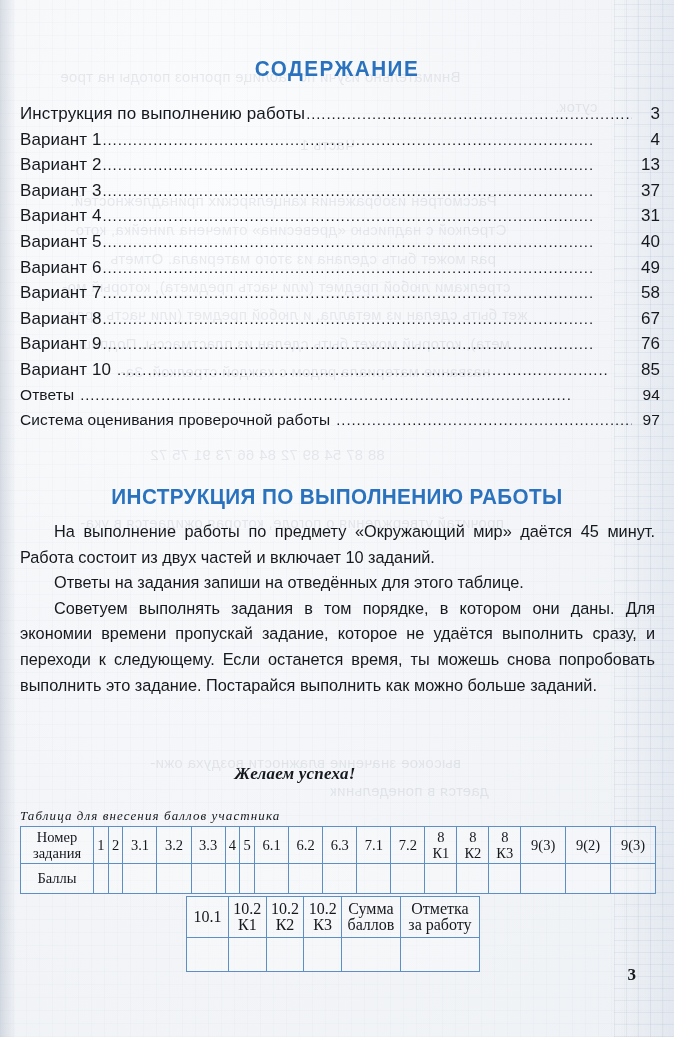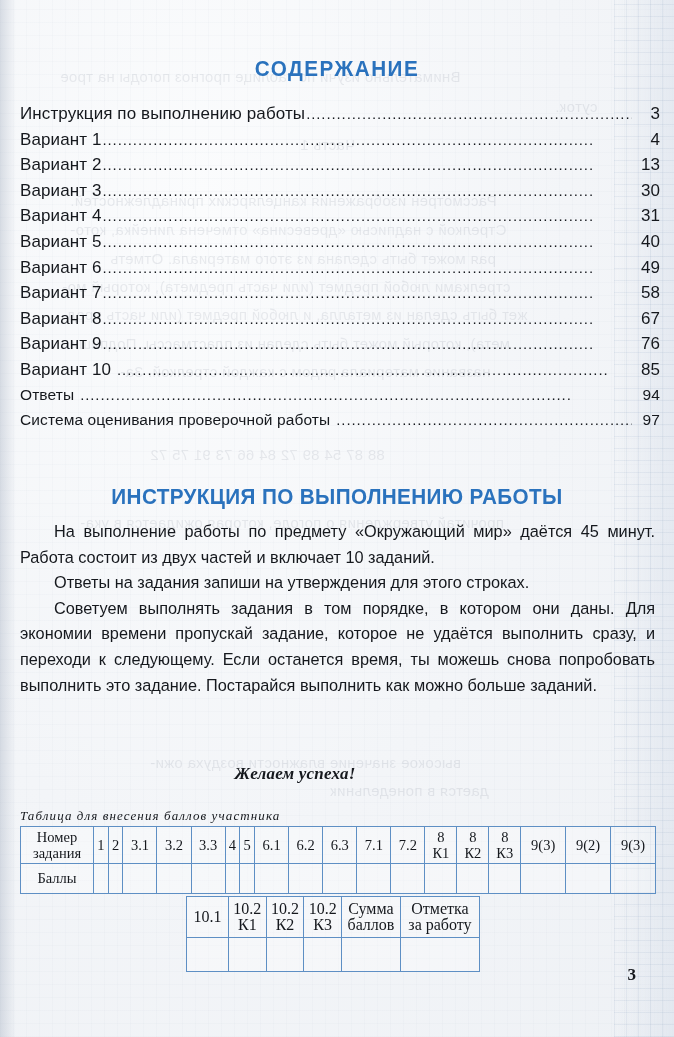--- a/index.html
+++ b/index.html
@@ -267,21 +267,21 @@
 
     <div class="toc-row">
       <span class="toc-label">Вариант 2</span>
       <span class="toc-dots">.................................................................................................</span>
       <span class="toc-page">13</span>
     </div>
 
     <div class="toc-row">
       <span class="toc-label">Вариант 3</span>
       <span class="toc-dots">.................................................................................................</span>
-      <span class="toc-page">30</span>
+      <span class="toc-page">37</span>
     </div>
 
     <div class="toc-row">
       <span class="toc-label">Вариант 4</span>
       <span class="toc-dots">.................................................................................................</span>
       <span class="toc-page">31</span>
     </div>
 
     <div class="toc-row">
       <span class="toc-label">Вариант 5</span>
@@ -330,21 +330,21 @@
       <span class="toc-dots">.................................................................................................</span>
       <span class="toc-page">97</span>
     </div>
 
   </div>
 
   <div class="h-instruction">ИНСТРУКЦИЯ ПО ВЫПОЛНЕНИЮ РАБОТЫ</div>
 
   <div class="body-text">
     <p>На выполнение работы по предмету «Окружающий мир» даётся 45 минут. Работа состоит из двух частей и включает 10 заданий.</p>
-    <p>Ответы на задания запиши на утверждения для этого строках.</p>
+    <p>Ответы на задания запиши на отведённых для этого таблице.</p>
     <p>Советуем выполнять задания в том порядке, в котором они даны. Для экономии времени пропускай задание, которое не удаётся выполнить сразу, и переходи к следующему. Если останется время, ты можешь снова попробовать выполнить это задание. Постарайся выполнить как можно больше заданий.</p>
   </div>
 
   <div class="wish">Желаем успеха!</div>
 
   <div class="tbl-caption">Таблица для внесения баллов участника</div>
 
   <table class="score" id="table-main">
     <tbody>
         <tr class="hdr">

